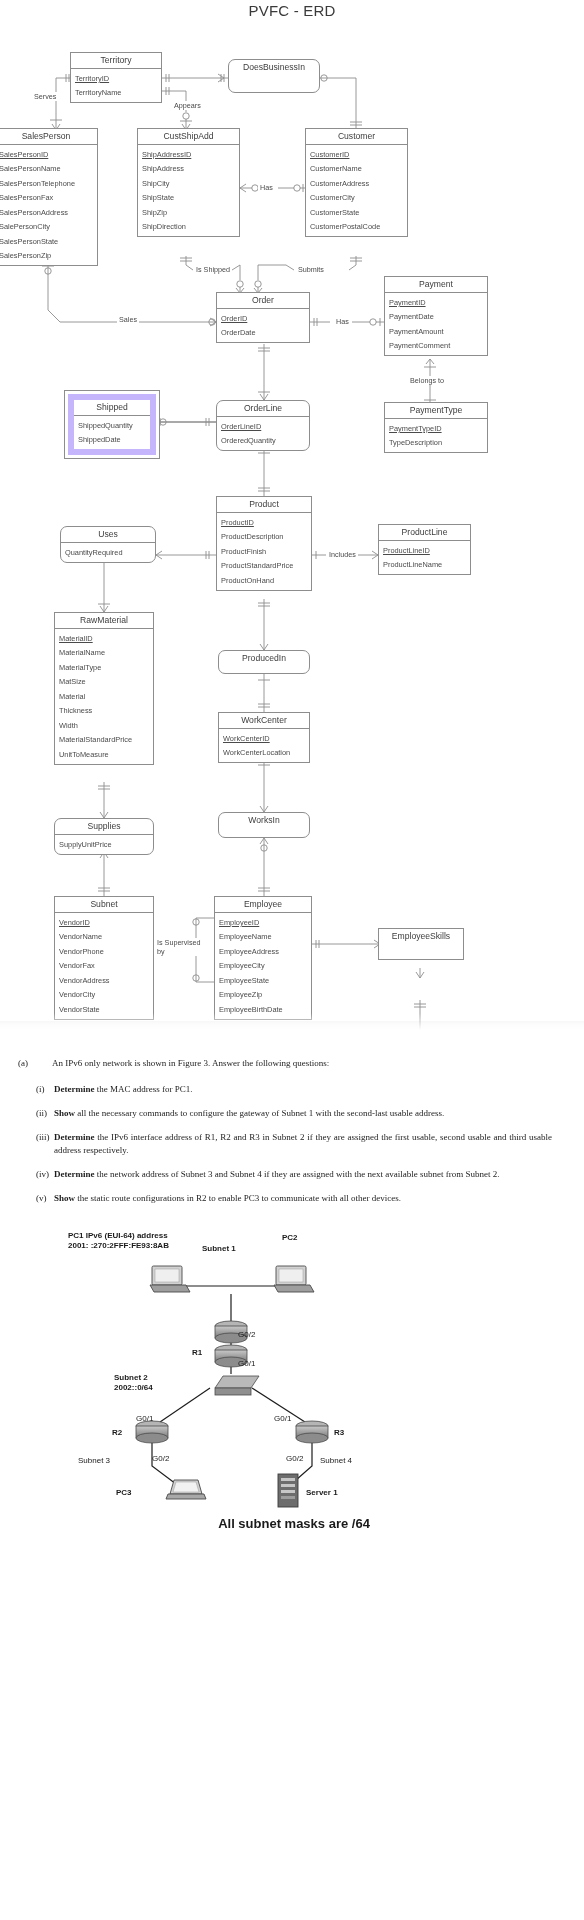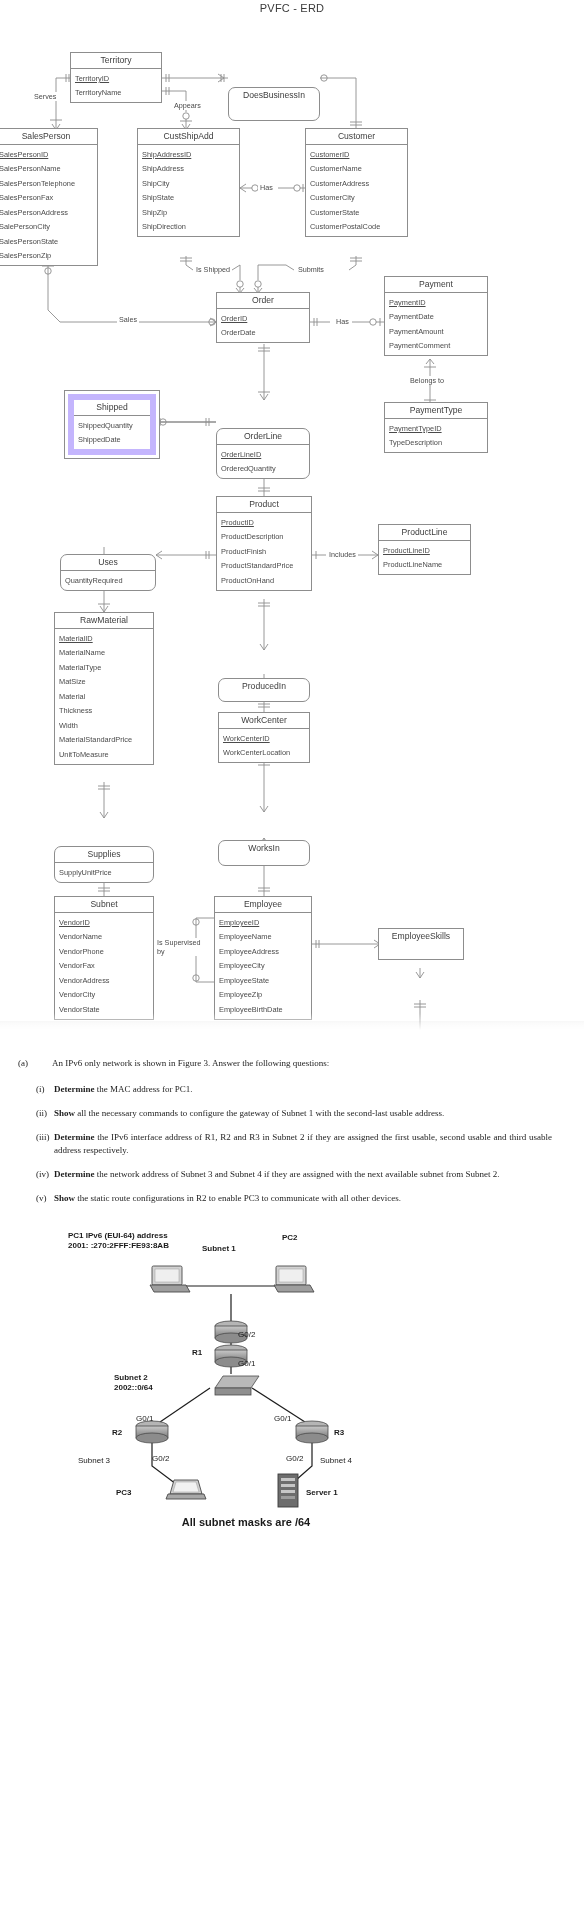--- a/index.html
+++ b/index.html
@@ -19,21 +19,21 @@
     position: relative;
     width: 584px;
     height: 1035px;
     background: #fff;
     overflow: hidden;
   }
   #erd-title {
     position: absolute;
     top: 2px; left: 0; width: 584px;
     text-align: center;
-    font-size: 11px;
+    font-size: 15px;
     color: #3a3a3a;
     letter-spacing: .2px;
   }
   .erd-canvas {
     position:absolute;
     top:0; left:0; width:584px; height:1035px;
   }
   .erd-canvas svg { position:absolute; top:0; left:0; }
 
   
@@ -55,21 +55,21 @@
   }
   .ent .attrs { padding: 2px 0 2px 0; }
   .ent .attr {
     padding: 1.5px 4px 1.5px 4px;
     line-height: 1.55;
     white-space: nowrap;
     overflow: hidden;
   }
   .ent .attr.pk { text-decoration: underline; }
 
-  .ent.rounded { border-radius: 7px; margin-top: 28px; }
+  .ent.rounded { border-radius: 7px; }
   .ent.rounded .ent-title { border-radius: 6px 6px 0 0; }
 
   
   .ent.assoc {
     border: 1px solid #8d8d8d;
     padding: 3px;
   }
   .ent.assoc .inner {
     border: 6px solid #c4b5fd;
     height: 100%;
@@ -149,23 +149,24 @@
     font-weight: bold;
     color: #1a1a1a;
     white-space: nowrap;
     line-height: 1.25;
   }
   .net-label.reg { font-weight: normal; }
   .net-foot {
     position:absolute;
     width: 492px;
     text-align:center;
-    font-size: 11px;
+    font-size: 13px;
     font-weight: bold;
     color:#1a1a1a;
+    margin-left:48px;
   }
 </style>
 </head>
 <body>
 
 <div id="erd-section">
 
   <div id="erd-title">PVFC - ERD</div>
 
   <div class="erd-canvas">

